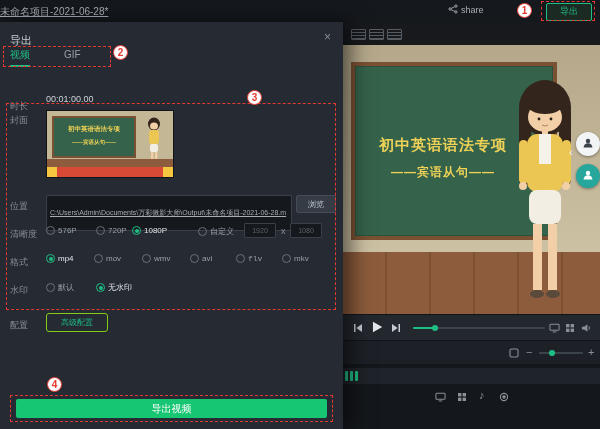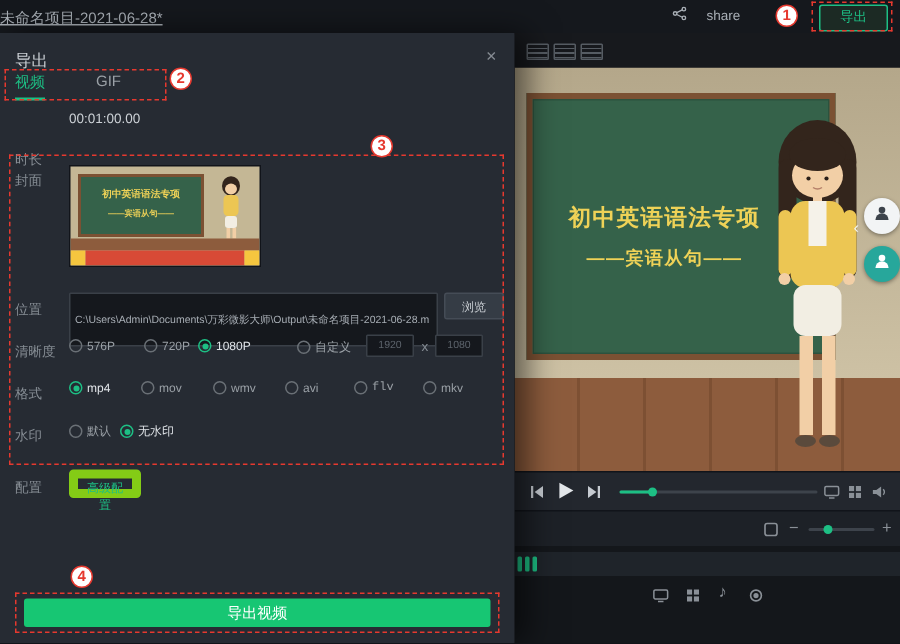--- a/index.html
+++ b/index.html
@@ -1,21 +1,21 @@
 <!DOCTYPE html>
 <html><head>
 <meta charset="utf-8">
 <style>
   html,body{margin:0;padding:0;background:#0d0f12;}
   .app{position:relative;width:600px;height:429px;background:#14171b;overflow:hidden;
        font-family:"Liberation Sans","DejaVu Sans",sans-serif;-webkit-font-smoothing:antialiased;}
   
   .titlebar{position:absolute;left:0;top:0;width:600px;height:22px;background:#15181d;border-bottom:1px solid #0b0d10;}
   .tb-title{position:absolute;left:0;right:0;top:5px;text-align:left;font-size:10px;color:#a9afb6;text-decoration:underline;}
-  .share{position:absolute;left:448px;top:4px;display:flex;align-items:center;gap:13px;color:#a9afb6;font-size:9px;cursor:pointer;}
+  .share{position:absolute;left:448px;top:4px;display:flex;align-items:center;gap:3px;color:#a9afb6;font-size:9px;cursor:pointer;}
   .export-top{position:absolute;left:546px;top:3px;width:44px;height:16px;background:#1c2a24;color:#1dbf84;
       border:1px solid #1dbf84;border-radius:2px;font-size:9px;line-height:14px;text-align:center;cursor:pointer;}
   
   .stage{position:absolute;left:343px;top:22px;width:257px;height:292px;overflow:hidden;}
   .letterbox-top{position:absolute;left:0;top:0;width:100%;height:23px;background:#17191d;}
   .mini-icon{position:absolute;width:13px;height:9px;border:1px solid #565c63;border-radius:1px;
       background:repeating-linear-gradient(180deg,transparent 0 2px,#565c63 2px 3px);}
   .wall{position:absolute;left:0;top:23px;width:100%;height:207px;background:linear-gradient(180deg,#b4a78a,#cdc1a4);}
   .floor{position:absolute;left:0;top:230px;width:100%;height:62px;
       background:repeating-linear-gradient(90deg,#8d5c3d 0 42px,#7d5033 42px 44px);}
@@ -65,22 +65,22 @@
   .thumb .t-banner .r{flex:1;background:#d84a36;}
   .tinput{position:absolute;background:#15181d;border:1px solid #3a4048;color:#a7adb4;font-size:7px;
       padding:0 3px;box-sizing:border-box;border-radius:1px;font-family:inherit;}
   .btn-browse{position:absolute;left:296px;top:173px;width:40px;height:18px;background:#353c45;color:#c7ccd1;
       border:1px solid #454c56;border-radius:2px;font-size:8px;cursor:pointer;}
   .opt{position:absolute;display:flex;align-items:center;gap:3px;font-size:8px;color:#9aa0a6;cursor:pointer;}
   .radio{display:inline-block;width:9px;height:9px;border:1px solid #6a7076;border-radius:50%;box-sizing:border-box;}
   .opt.sel{color:#e0e4e8;}
   .opt.sel .radio{border-color:#1dbf84;}
   .opt.sel .radio::after{content:"";display:block;width:4px;height:4px;margin:1.5px;border-radius:50%;background:#1dbf84;}
-  .btn-adv{position:absolute;left:46px;top:291px;width:48px;height:19px;background:transparent;color:#1dbf84;
-      border:6px solid #84cc16;border-radius:3px;font-size:8px;cursor:pointer;}
+  .btn-adv{position:absolute;left:46px;top:291px;width:62px;height:19px;background:transparent;color:#1dbf84;
+      border:1px solid #84cc16;border-radius:3px;font-size:8px;cursor:pointer;}
   .btn-export{position:absolute;left:16px;top:377px;width:311px;height:19px;background:#17c673;color:#ffffff;
       border:none;border-radius:2px;font-size:10px;cursor:pointer;}
   
   .dash{position:absolute;border:1.5px dashed #e6392f;box-sizing:border-box;z-index:55;pointer-events:none;}
   .ann{position:absolute;width:15px;height:15px;border:1.5px solid #e6392f;border-radius:50%;background:#ffffff;
       color:#e6392f;font-size:10px;font-weight:bold;display:flex;align-items:center;justify-content:center;
       z-index:60;box-sizing:border-box;}
 </style>
 </head>
 <body>
@@ -245,21 +245,21 @@
   </div>
 
   <div class="dialog">
     <div class="dlg-title">导出</div>
     <div class="dlg-close">×</div>
 
     <div class="tab active">视频</div>
     <div class="tab idle">GIF</div>
 
     <div class="dlg-label" style="left:10px;top:62px;margin-top:16px;">时长</div>
-    <div class="dlg-value" style="left:46px;top:52px;">00:01:00.00</div>
+    <div class="dlg-value" style="left:46px;top:72px;">00:01:00.00</div>
 
     <div class="dlg-label" style="left:10px;top:92px;">封面</div>
     <div class="thumb">
       <div class="t-board">
         <div class="t-l1">初中英语语法专项</div>
         <div class="t-l2">——宾语从句——</div>
       </div>
       <span style="position:absolute;left:96px;top:6px;">
         <svg width="22" height="44" viewBox="0 0 22 44">
           <ellipse cx="11" cy="7" rx="6" ry="6.5" fill="#33251c"></ellipse>
@@ -272,21 +272,21 @@
       </span>
       <div class="t-floor"></div>
       <div class="t-banner">
         <span class="y"></span>
           <span class="r"></span>
           <span class="y"></span>
       </div>
     </div>
 
     <div class="dlg-label" style="left:10px;top:178px;">位置</div>
-    <input class="tinput" style="left: 46px; top: 173px; width: 246px; height: 36px;" readonly="" value="C:\Users\Admin\Documents\万彩微影大师\Output\未命名项目-2021-06-28.m">
+    <input class="tinput" style="left: 46px; top: 173px; width: 246px; height: 36px; text-decoration: underline;" readonly="" value="C:\Users\Admin\Documents\万彩微影大师\Output\未命名项目-2021-06-28.m">
     <button class="btn-browse">浏览</button>
 
     <div class="dlg-label" style="left:10px;top:206px;">清晰度</div>
     <label class="opt" style="left:46px;top:204px;">
       <span class="radio"></span>
       <span>576P</span>
     </label>
     <label class="opt" style="left:96px;top:204px;">
       <span class="radio"></span>
       <span>720P</span>
@@ -327,21 +327,21 @@
     <label class="opt" style="left:282px;top:232px;">
       <span class="radio"></span>
       <span>mkv</span>
     </label>
 
     <div class="dlg-label" style="left:10px;top:262px;">水印</div>
     <label class="opt" style="left:46px;top:260px;">
       <span class="radio"></span>
       <span>默认</span>
     </label>
-    <label class="opt sel" style="left:80px;top:260px;">
+    <label class="opt sel" style="left:96px;top:260px;">
       <span class="radio"></span>
       <span>无水印</span>
     </label>
 
     <div class="dlg-label" style="left:10px;top:297px;">配置</div>
     <button class="btn-adv">高级配置</button>
 
     <button class="btn-export">导出视频</button>
 
     <div class="dash" style="left:3px;top:24px;width:108px;height:21px;"></div>

